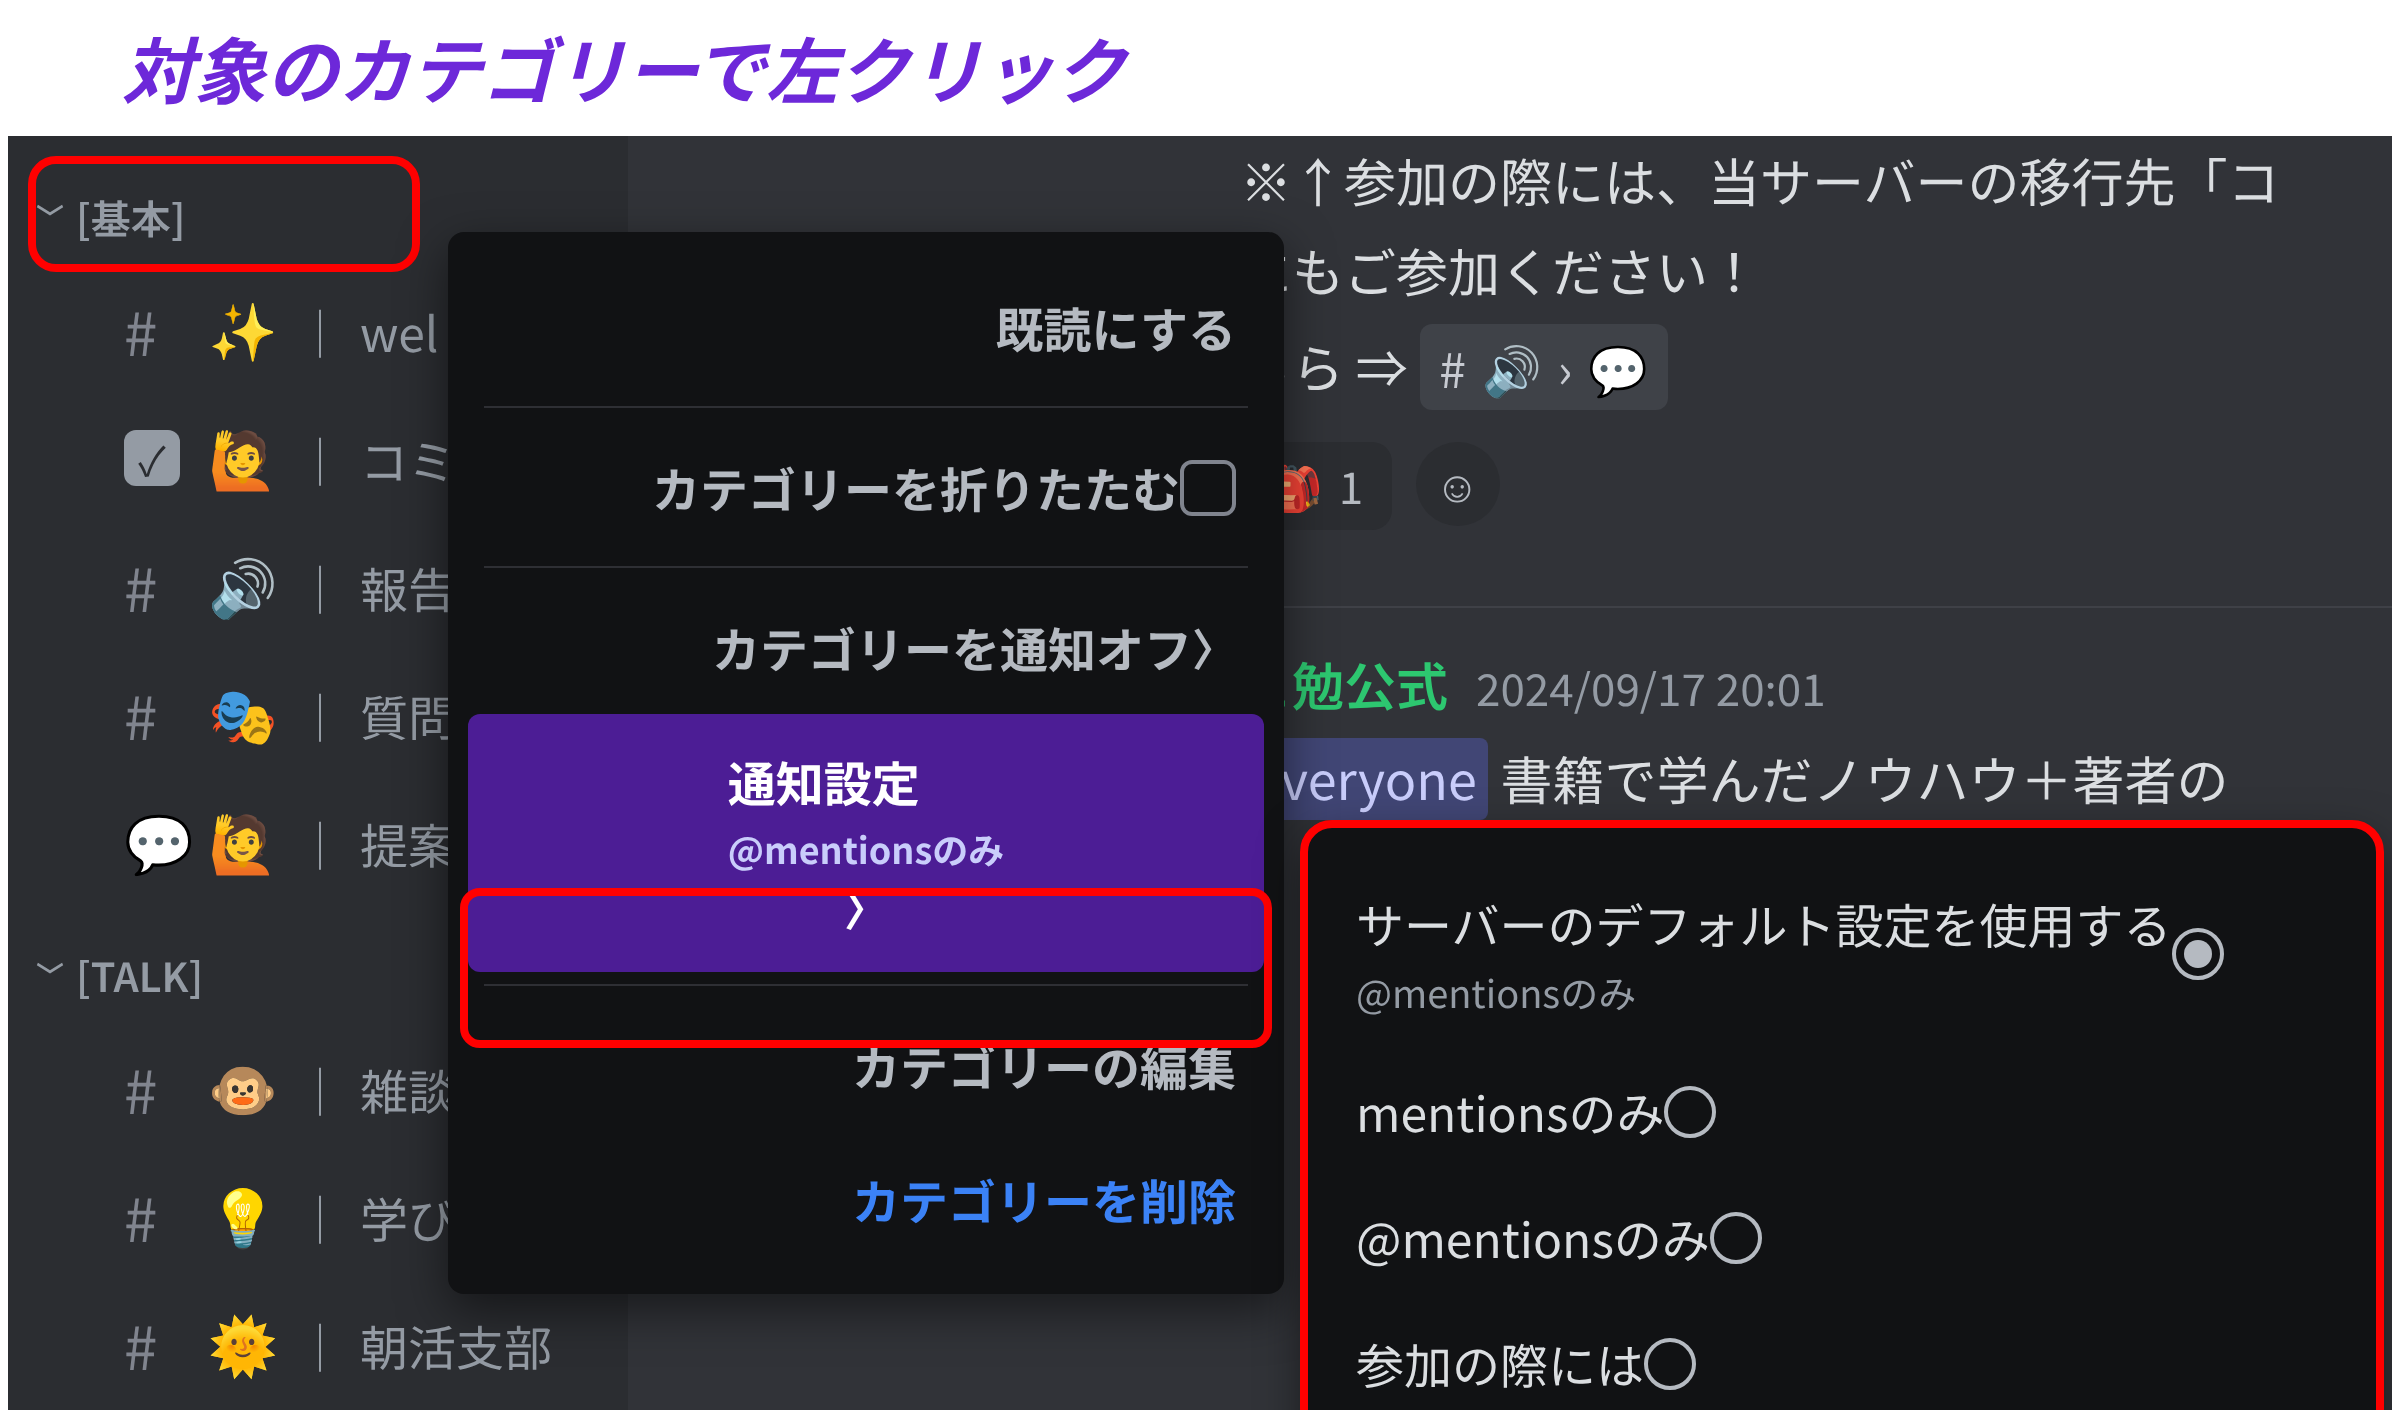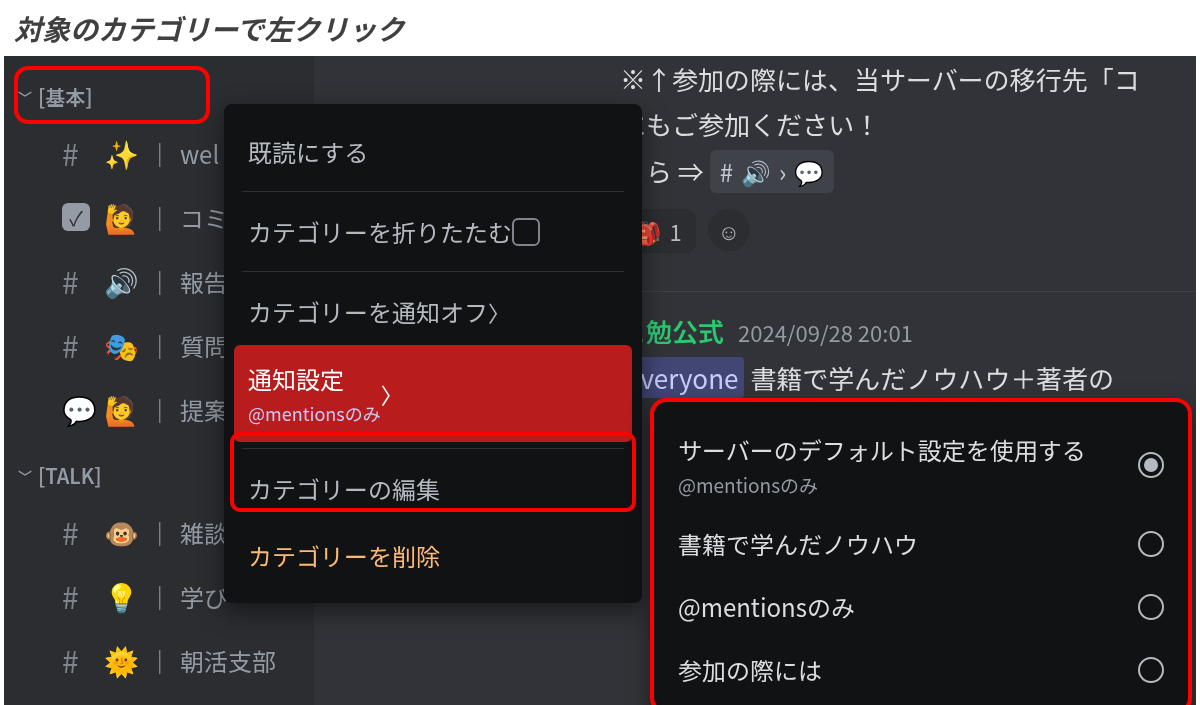--- a/index.html
+++ b/index.html
@@ -4,25 +4,26 @@
   <style>
     * { margin: 0; padding: 0; box-sizing: border-box; }
     body {
       font-family: "Hiragino Sans", "Noto Sans JP", sans-serif;
       background: #fff;
       width: 1200px;
       height: 705px;
       overflow: hidden;
     }
     .instruction {
-      font-size: 28px;
+      font-size: 36px;
       font-weight: bold;
-      color: #404040;
+      color: #6d28d9;
       padding: 8px 14px;
       font-style: italic;
+      margin-left: 47px;
     }
     .app {
       position: relative;
       width: 1192px;
       height: 655px;
       margin: 0 4px;
       background: #313338;
       overflow: hidden;
     }
     
@@ -107,32 +108,34 @@
       left: 220px; top: 48px;
       width: 418px;
       background: #111214;
       border-radius: 8px;
       padding: 14px 10px;
       box-shadow: 0 8px 24px rgba(0,0,0,0.5);
     }
     .menu-item {
       display: flex;
       align-items: center;
-      justify-content: flex-start;
+      justify-content: flex-end;
       padding: 16px 14px;
       color: #b5bac1;
       font-size: 24px;
       border-radius: 6px;
       cursor: pointer;
       min-height: 60px;
-    }
-    .menu-item.danger { color: #fdba74; }
+      font-weight: bold;
+    }
+    .menu-item.danger { color: #3b82f6; }
     .menu-item.selected {
-      background: #b91c1c;
+      background: #4c1d95;
       color: #fff;
+      flex-direction: column;
     }
     .menu-item .sub {
       font-size: 18px;
       color: #c9cdfb;
       margin-top: 4px;
     }
     .menu-item .col { display: flex; flex-direction: column; }
     .menu-divider {
       height: 1px;
       background: #2e2f34;
@@ -232,21 +235,20 @@
       left: 650px; top: 346px;
       width: 534px;
       background: #111214;
       border-radius: 10px;
       padding: 16px 12px;
       box-shadow: 0 8px 24px rgba(0,0,0,0.6);
     }
     .sub-item {
       display: flex;
       align-items: center;
-      justify-content: space-between;
       padding: 14px 12px;
       color: #dbdee1;
       font-size: 24px;
       border-radius: 6px;
       cursor: pointer;
       min-height: 58px;
     }
     .sub-item .col { display: flex; flex-direction: column; gap: 4px; }
     .sub-item .subtext { font-size: 19px; color: #949ba4; }
     .radio {
@@ -356,21 +358,21 @@
     <div class="reaction-row">
       <span class="reaction">
         <span>🎒</span>
         <span>1</span>
       </span>
       <span class="reaction add">☺</span>
     </div>
     <div class="msg-divider"></div>
     <div class="msg-header">
       <span class="msg-author">ュ勉公式</span>
-      <span class="msg-time">2024/09/28 20:01</span>
+      <span class="msg-time">2024/09/17 20:01</span>
     </div>
     <div class="msg-body">
       <span class="mention-pill">everyone</span><span> 書籍で学んだノウハウ＋著者の</span>
     </div>
   </div>
 
   <div class="context-menu">
     <div class="menu-item">
       <span>既読にする</span>
     </div>
@@ -403,21 +405,21 @@
 
   <div class="submenu">
     <div class="sub-item">
       <span class="col">
         <span>サーバーのデフォルト設定を使用する</span>
         <span class="subtext">@mentionsのみ</span>
       </span>
       <span class="radio checked"></span>
     </div>
     <div class="sub-item">
-      <span>書籍で学んだノウハウ</span>
+      <span>mentionsのみ</span>
       <span class="radio"></span>
     </div>
     <div class="sub-item">
       <span>@mentionsのみ</span>
       <span class="radio"></span>
     </div>
     <div class="sub-item">
       <span>参加の際には</span>
       <span class="radio"></span>
     </div>

